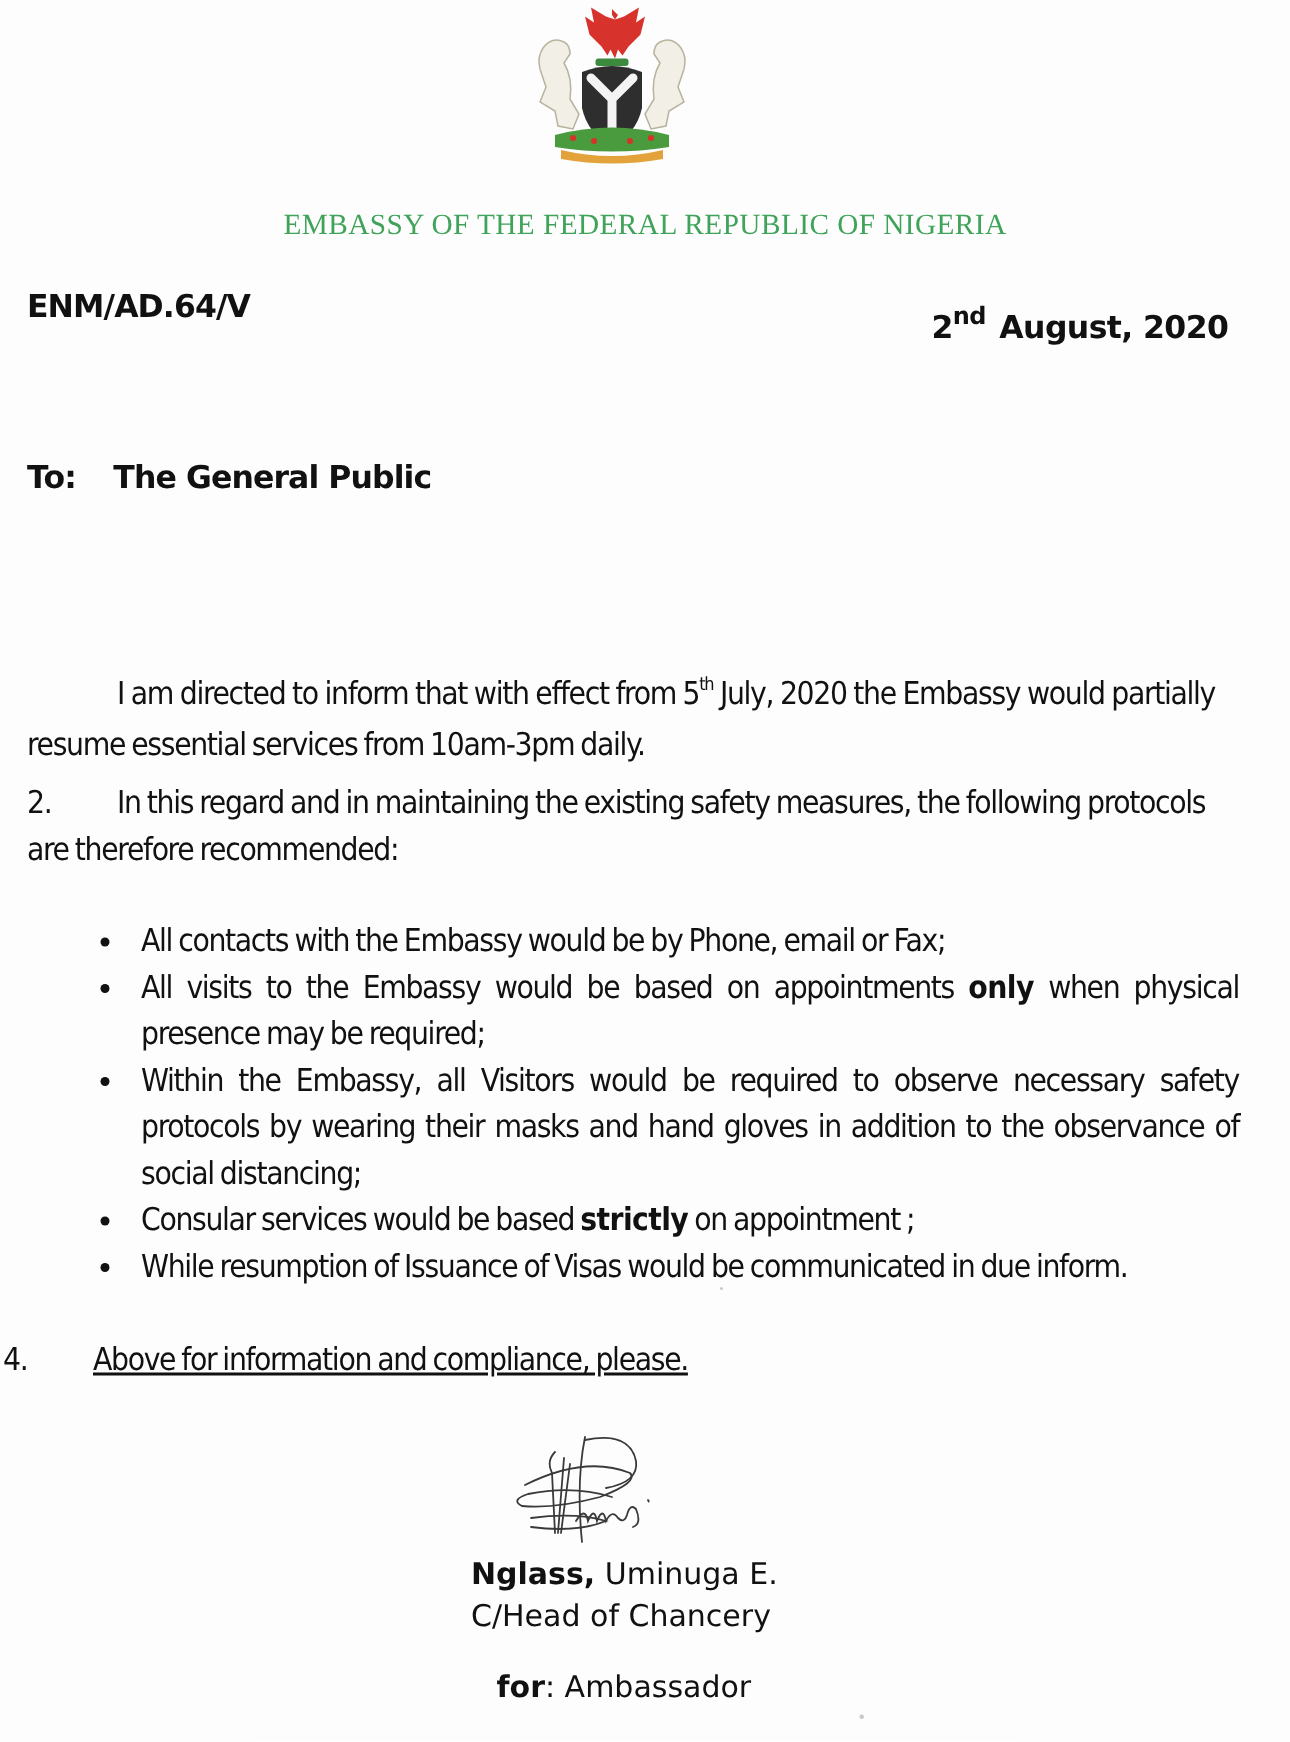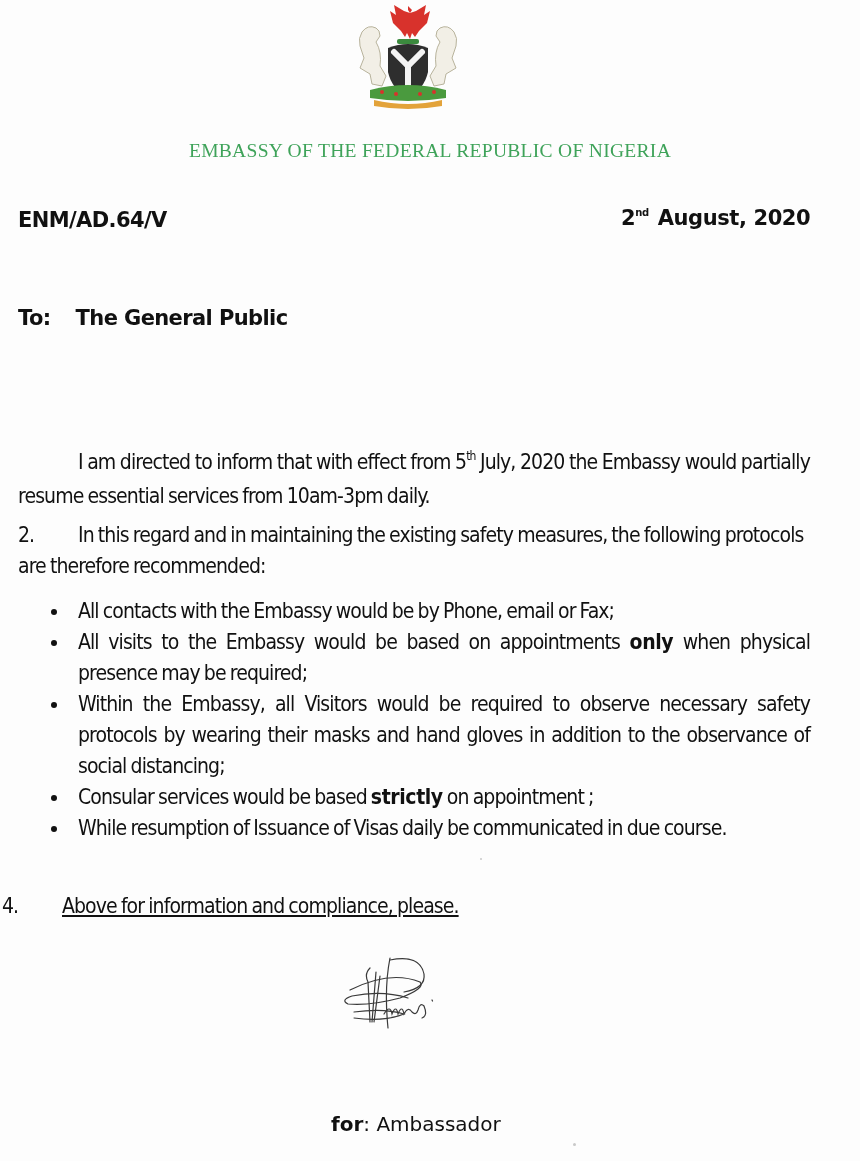--- a/index.html
+++ b/index.html
@@ -10,44 +10,44 @@
     .page { position: absolute; left: 0; top: 0; width: 860px; height: 1161px; background: #fdfdfd; }
 
     .crest { position: absolute; left: 350px; top: 2px; width: 116px; height: 108px; }
 
     .embassy-name {
       position: absolute; left: 0; width: 860px; top: 140px; text-align: center;
       font-family: "Liberation Serif", serif; font-size: 19.5px; color: #3fa35a;
       letter-spacing: 0.3px;
     }
 
-    .ref { position: absolute; left: 18px; top: 208px; font-size: 21px; font-weight: bold; letter-spacing: -0.6px; }
+    .ref { position: absolute; left: 18px; top: 192px; font-size: 21px; font-weight: bold; letter-spacing: -0.6px; }
     .date { position: absolute; left: 621px; top: 206px; font-size: 21px; font-weight: bold; letter-spacing: -0.4px; }
-    .date sup { font-size: 10px; vertical-align: 0; position: relative; top: -9px; margin-right: 2px; }
+    .date sup { font-size: 16px; vertical-align: 0; position: relative; top: -9px; margin-right: 2px; }
 
     .recipient { position: absolute; left: 18px; top: 306px; font-size: 21px; font-weight: bold; letter-spacing: -0.6px; }
     .recipient .label { margin-right: 25px; }
 
     .title {
       position: absolute; left: 78px; top: 398px; font-size: 21px; font-weight: bold;
       text-decoration: underline; text-decoration-thickness: 2px; text-underline-offset: 3px;
       letter-spacing: -0.9px; word-spacing: -1px;
     }
 
     .body-text {
       font-size: 21px; line-height: 31px; letter-spacing: -0.9px; word-spacing: -1px;
       font-stretch: condensed;
     }
     .para1 { position: absolute; left: 18px; top: 447px; width: 792px; text-align: justify; text-indent: 60px; }
     .para1 sup { font-size: 12px; vertical-align: 0; position: relative; top: -9px; }
 
     .para2 { position: absolute; left: 18px; top: 520px; width: 792px; }
     .para2 .num { display: inline-block; width: 60px; }
 
-    .bullets { position: absolute; left: 46px; top: 596px; width: 764px; margin: 0; padding: 0; list-style: none; }
+    .bullets { position: absolute; left: 46px; top: 596px; width: 764px; margin: 16px; padding: 0; list-style: none; }
     .bullets li { position: relative; padding-left: 32px; text-align: justify; margin: 0; }
     .bullets li .dot {
       position: absolute; left: 5px; top: 13px; width: 6px; height: 6px; border-radius: 50%; background: #111;
     }
     .bullets b { font-weight: bold; letter-spacing: -0.4px; }
 
     .para4 { position: absolute; left: 2px; top: 891px; width: 792px; text-decoration: underline; }
     .para4 .num { display: inline-block; width: 60px; }
 
     .signature { position: absolute; left: 340px; top: 950px; width: 130px; height: 85px; }
@@ -98,36 +98,40 @@
 
   <div class="body-text para1"><span>I am directed to inform that with effect from 5</span><sup>th</sup><span> July, 2020 the Embassy would partially resume essential services from 10am-3pm daily.</span></div>
 
   <div class="body-text para2"><span class="num">2.</span><span>In this regard and in maintaining the existing safety measures, the following protocols are therefore recommended:</span></div>
 
   <ul class="body-text bullets">
     <li><span class="dot"></span><span>All contacts with the Embassy would be by Phone, email or Fax;</span><b></b><span></span></li>
     <li><span class="dot"></span><span>All visits to the Embassy would be based on appointments </span><b>only</b><span> when physical presence may be required;</span></li>
     <li><span class="dot"></span><span>Within the Embassy, all Visitors would be required to observe necessary safety protocols by wearing their masks and hand gloves in addition to the observance of social distancing;</span><b></b><span></span></li>
     <li><span class="dot"></span><span>Consular services would be based </span><b>strictly</b><span> on appointment ;</span></li>
-    <li><span class="dot"></span><span>While resumption of Issuance of Visas daily be communicated in due course.</span><b></b><span></span></li>
+    <li><span class="dot"></span><span>While resumption of Issuance of Visas would be communicated in due inform.</span><b></b><span></span></li>
   </ul>
 
   <div class="body-text para4"><span class="num">4.</span><span>Above for information and compliance, please.</span></div>
 
   <svg class="signature" viewBox="0 0 130 85">
     <g fill="none" stroke="#3a3a3a" stroke-width="1.2" stroke-linecap="round">
       <path d="M30 18 q-6 6 -2 14 l2 40"></path>
       <path d="M36 22 l-4 50 M40 26 l-6 46"></path>
       <path d="M50 8 q-6 30 -2 70"></path>
       <path d="M50 10 q30 -6 34 14 q2 14 -20 18"></path>
       <path d="M10 40 q40 -20 70 -8 q6 6 -20 16 q-30 8 -52 6 q-8 -4 4 -8 q30 -6 56 2"></path>
       <path d="M14 62 q30 -4 50 2 q-20 8 -50 4"></path>
       <path d="M44 64 q6 -10 8 0 q4 -10 6 0 q4 -10 6 0 q4 -8 8 -2 q4 4 6 -2 q2 -8 6 -4 q4 10 -2 12"></path>
       <path d="M92 50 l0.5 1"></path>
     </g>
   </svg>
 
+  <div class="signatory">
+    <span><span class="surname">Nglass,</span><span> Uminuga E.</span></span>
+    <span class="title-line">C/Head of Chancery</span>
+  </div>
 
   <div class="for-line"><span class="for-label">for</span><span>: Ambassador</span></div>
 
   <span class="speck" style="left:573px; top:1143px;"></span>
   <span class="speck" style="left:480px; top:858px; width:2px; height:2px;"></span>
 </div>
 
 </body></html>

